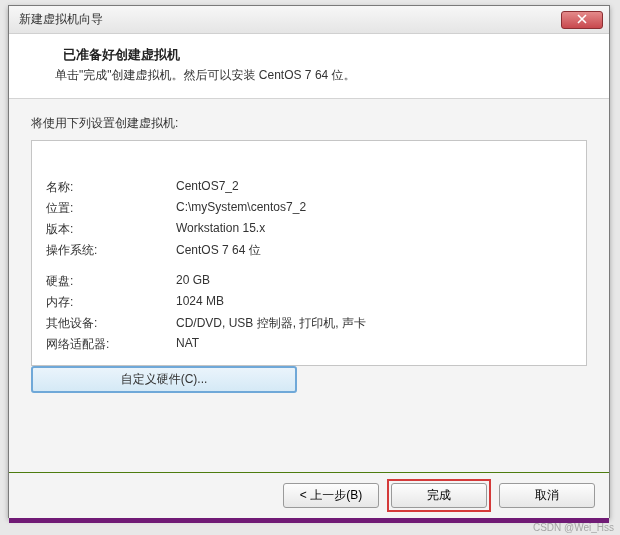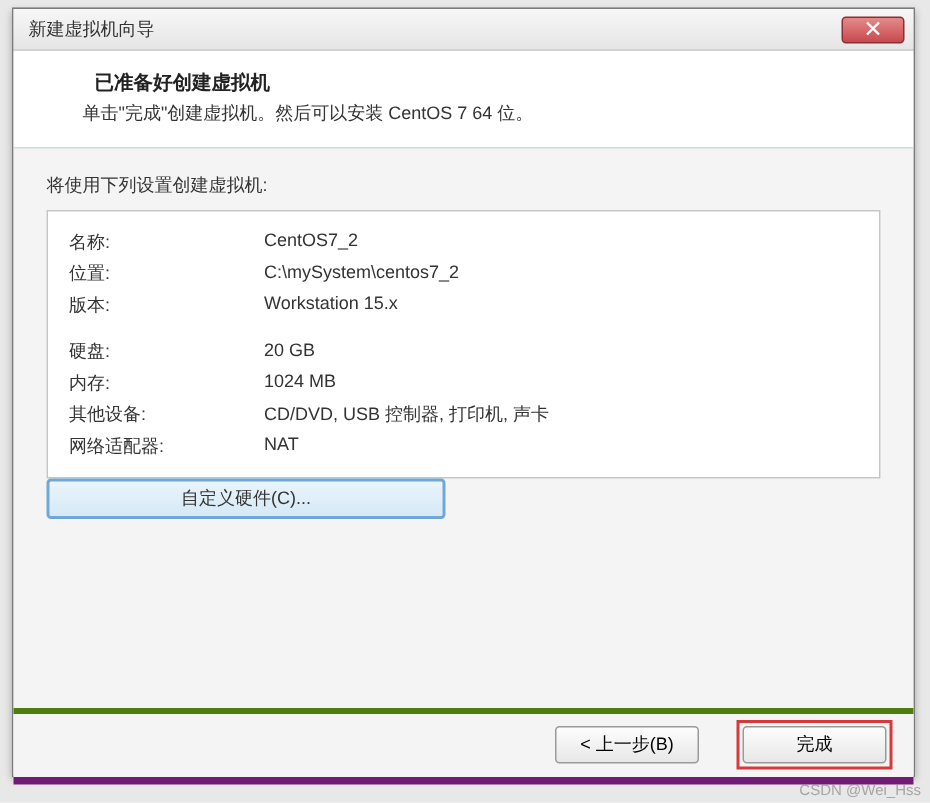--- a/index.html
+++ b/index.html
@@ -8,21 +8,21 @@
       width: 620px;
       height: 535px;
       position: relative;
     }
     .dialog {
       position: absolute;
       left: 8px;
       top: 5px;
       width: 602px;
       height: 513px;
-      background: #86efac;
+      background: #701a75;
       border: 1px solid #7a7a7a;
       box-shadow: 0 2px 5px rgba(0,0,0,0.3);
     }
     .titlebar {
       height: 28px;
       background: linear-gradient(to bottom, #f7f7f7, #e5e5e5);
       border-bottom: 1px solid #d0d0d0;
       display: flex;
       align-items: center;
       padding: 0 6px 0 10px;
@@ -70,21 +70,21 @@
       color: #333;
       margin-bottom: 8px;
     }
     .summary-box {
       background: #fff;
       border: 1px solid #c5c5c5;
       padding: 10px 14px 10px 14px;
       font-size: 12px;
       color: #333;
     }
-    .summary-table { width: 100%; border-collapse: collapse; }
+    .summary-table { width: 100%; border-collapse: collapse; margin-top: 26px; }
     .summary-table td {
       padding: 2px 0;
       vertical-align: top;
       font-size: 12px;
     }
     .summary-table td.label { width: 130px; }
     .section-gap td { padding-top: 12px; }
     .customize-btn {
       width: 266px;
       height: 27px;
@@ -98,26 +98,26 @@
       justify-content: center;
       cursor: pointer;
     }
     .button-bar {
       height: 45px;
       background: #f4f4f4;
       display: flex;
       align-items: center;
       justify-content: flex-end;
       padding: 0 14px;
-      gap: 25px;
+      gap: 8px;
       position: absolute;
       bottom: 0;
       left: 0;
       right: 0;
-      border-top: 4px solid #4d7c0f;
+      border-top: 1px solid #4d7c0f;
     }
     .std-btn {
       min-width: 96px;
       height: 25px;
       background: linear-gradient(to bottom, #fdfdfd, #e7e7e7);
       border: 1px solid #9a9a9a;
       border-radius: 3px;
       font-size: 12px;
       display: flex;
       align-items: center;
@@ -170,20 +170,24 @@
           <td>CentOS7_2</td>
         </tr>
         <tr>
           <td class="label">位置:</td>
           <td>C:\mySystem\centos7_2</td>
         </tr>
         <tr>
           <td class="label">版本:</td>
           <td>Workstation 15.x</td>
         </tr>
+        <tr>
+          <td class="label">操作系统:</td>
+          <td>CentOS 7 64 位</td>
+        </tr>
         <tr class="section-gap">
           <td class="label">硬盘:</td>
           <td>20 GB</td>
         </tr>
         <tr>
           <td class="label">内存:</td>
           <td>1024 MB</td>
         </tr>
         <tr>
           <td class="label">其他设备:</td>
@@ -198,16 +202,17 @@
     </div>
 
     <div class="customize-btn">自定义硬件(C)...</div>
   </div>
 
   <div class="button-bar">
     <div class="std-btn">&lt; 上一步(B)</div>
     <div class="finish-wrap">
       <div class="std-btn">完成</div>
     </div>
+    <div class="std-btn">取消</div>
   </div>
 </div>
 
 <div class="watermark">CSDN @Wei_Hss</div>
 
 </body></html>

